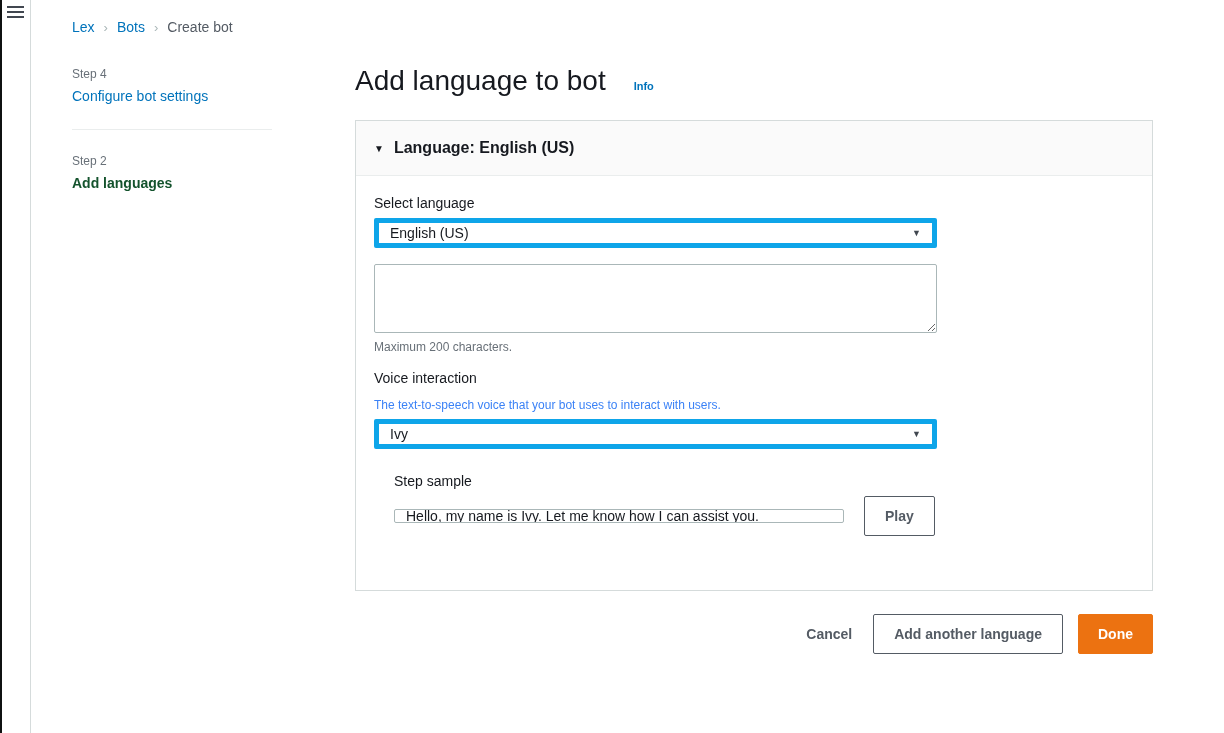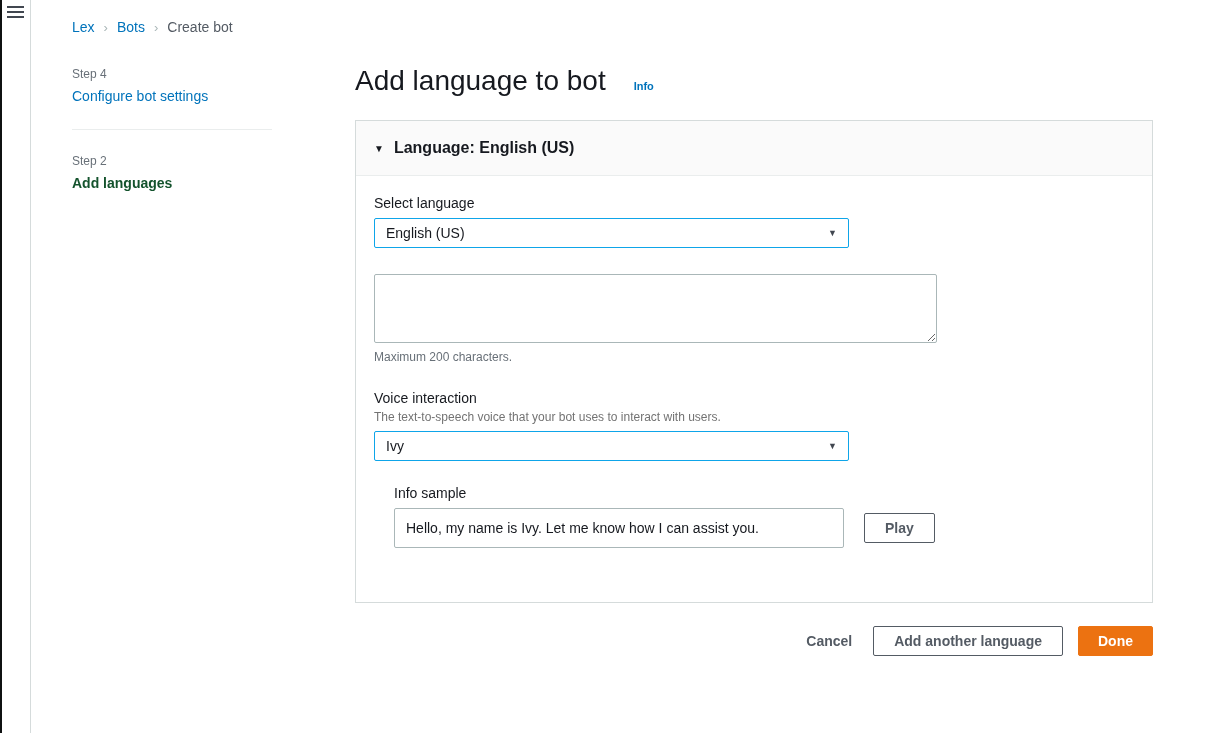--- a/index.html
+++ b/index.html
@@ -48,63 +48,63 @@
   .card-header {
     background: #fafafa;
     border-bottom: 1px solid #eaeded;
     padding: 18px 18px;
     display: flex; align-items: center; gap: 10px;
   }
   .caret { font-size: 10px; color: #16191f; cursor: pointer; }
   .card-title { font-size: 16px; font-weight: bold; }
   .card-body { padding: 19px 18px 26px; }
 
-  .field { margin-bottom: 26px; }
+  .field { margin-bottom: 16px; }
   .field-label { margin-bottom: 7px; font-size: 14px; color: #16191f; }
   .optional { font-style: italic; }
   .helper { font-size: 12px; color: #687078; margin-top: 7px; }
-  .label-helper { font-size: 12px; color: #737373; margin: 2px 0 7px; }
+  .label-helper { font-size: 12px; color: #3b82f6; margin: 2px 0 7px; }
 
   .select {
-    width: 475px; height: 30px;
-    border: 1px solid #0ea5e9; border-radius: 2px;
+    width: 563px; height: 30px;
+    border: 5px solid #0ea5e9; border-radius: 2px;
     background: #fff;
     display: flex; align-items: center; justify-content: space-between;
     padding: 0 11px; cursor: pointer;
   }
   .select .arrow { font-size: 9px; color: #414750; }
 
   textarea.desc {
     width: 563px; height: 69px;
     border: 1px solid #aab7b8; border-radius: 2px;
     resize: both;
     font-family: "Liberation Sans", sans-serif;
     font-size: 14px; color: #16191f;
     padding: 6px 10px;
     display: block;
   }
 
   input.textfield {
-    height: 40px;
+    height: 14px;
     border: 1px solid #aab7b8; border-radius: 2px;
     padding: 0 11px;
     font-size: 14px; color: #16191f;
     font-family: "Liberation Sans", sans-serif;
     display: block;
   }
   .threshold-input { width: 563px; }
 
   .sub-field { margin-left: 20px; margin-top: 24px; margin-bottom: 28px; }
   .voice-row { display: flex; align-items: center; gap: 20px; }
   .voice-input { width: 450px; }
 
   .btn {
     font-family: "Liberation Sans", sans-serif;
     font-size: 14px; font-weight: bold;
-    height: 30px; border-radius: 2px; cursor: pointer;
+    height: 40px; border-radius: 2px; cursor: pointer;
     line-height: 1;
   }
   .btn-secondary { background: #fff; border: 1px solid #545b64; color: #545b64; padding: 0 20px; }
   .btn-link { background: none; border: none; color: #545b64; padding: 0 6px; font-weight: bold; font-size: 14px; cursor: pointer; font-family: "Liberation Sans", sans-serif; }
   .btn-primary { background: #ec7211; border: 1px solid #ec7211; color: #fff; padding: 0 19px; }
 
   .footer { display: flex; justify-content: flex-end; align-items: center; gap: 15px; margin-top: 23px; }
 </style>
 </head>
 <body>
@@ -161,30 +161,30 @@
               <span class="arrow">▼</span>
             </div>
           </div>
 
           <div class="field">
             <textarea class="desc" value="" style=""></textarea>
             <div class="helper">Maximum 200 characters.</div>
           </div>
 
           <div class="field" style="margin-bottom:0">
-            <div class="field-label" style="margin-bottom:4px">Voice interaction</div>
+            <div class="field-label" style="margin-bottom:12px">Voice interaction</div>
             <div class="label-helper">The text-to-speech voice that your bot uses to interact with users.</div>
             <div class="select">
               <span>Ivy</span>
               <span class="arrow">▼</span>
             </div>
           </div>
 
           <div class="sub-field">
-            <div class="field-label">Info sample</div>
+            <div class="field-label">Step sample</div>
             <div class="voice-row">
               <input type="text" class="textfield voice-input" readonly="" value="Hello, my name is Ivy. Let me know how I can assist you." style="">
               <button class="btn btn-secondary">Play</button>
             </div>
           </div>
 
 
         </div>
       </div>
 

